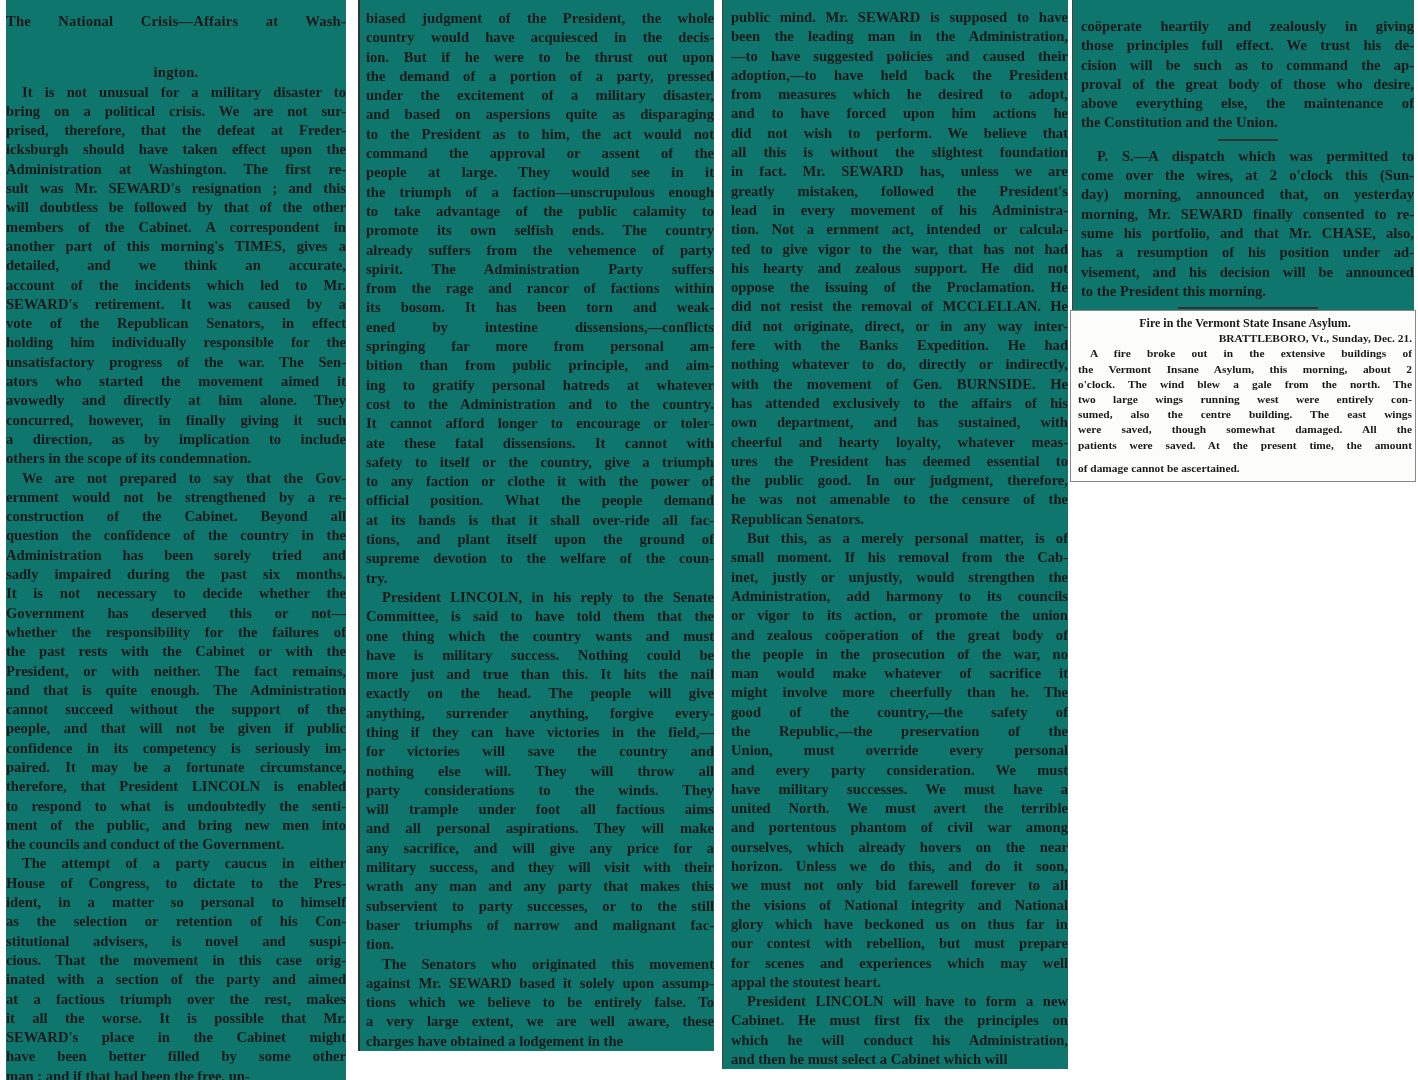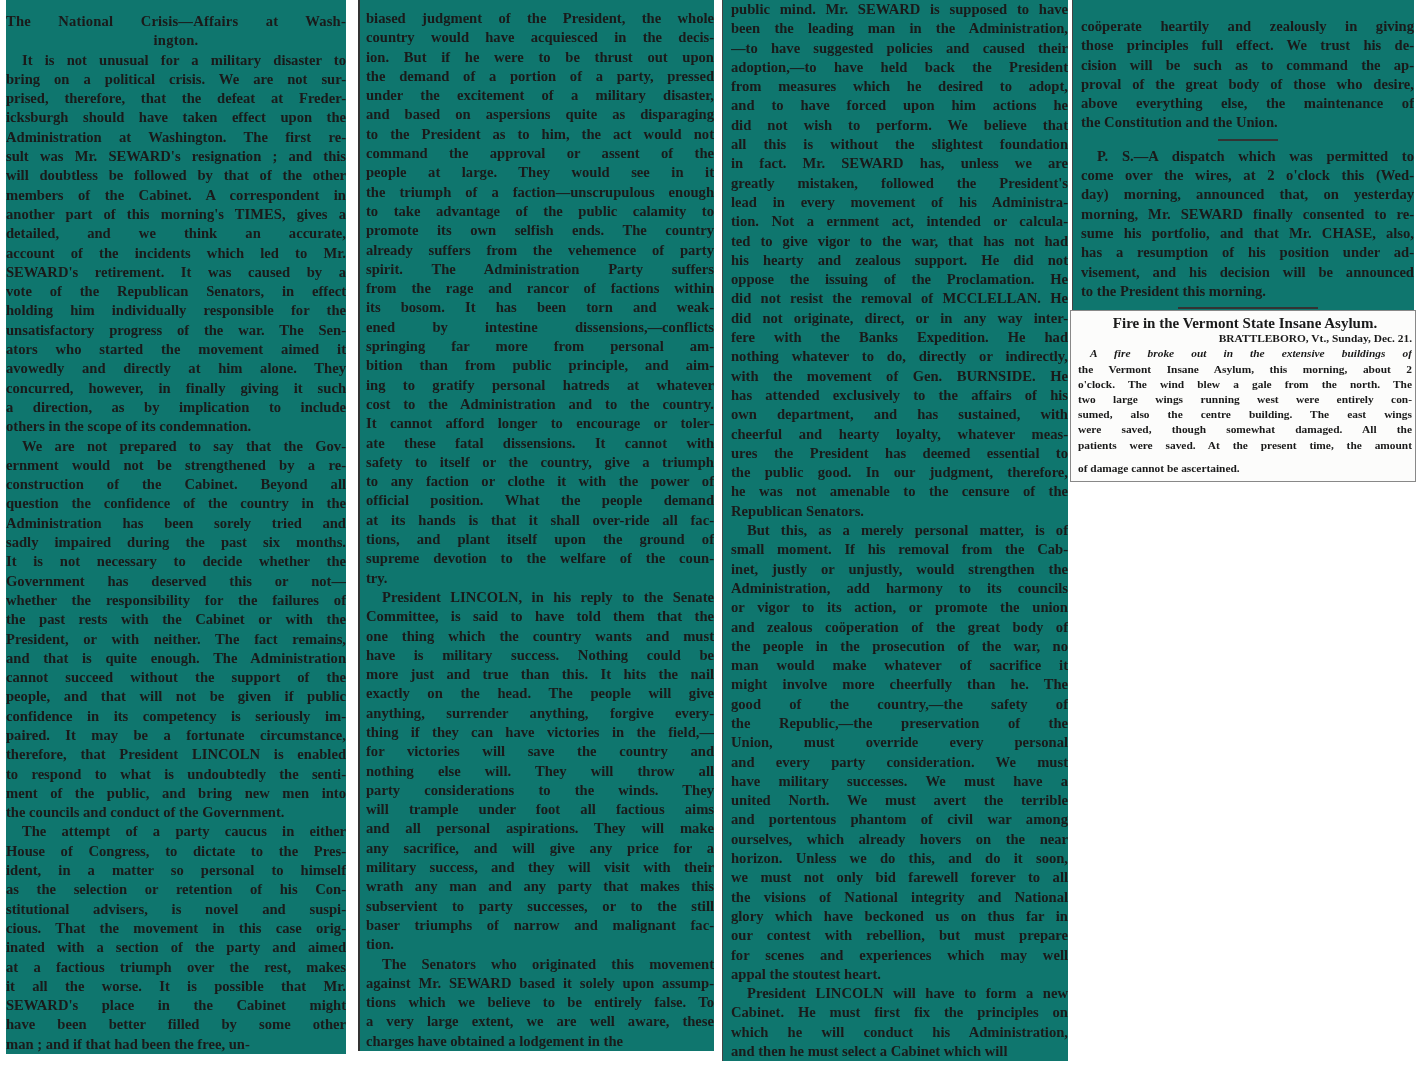--- a/index.html
+++ b/index.html
@@ -9,41 +9,41 @@
   }
   .col {
     position:absolute; top:0; box-sizing:border-box;
     font-family:"Liberation Serif", "DejaVu Serif", serif;
     font-weight:bold; font-size:14.6px; line-height:19.3px;
     text-align:justify; background:#0f766e;
   }
   .col .ln { display:block; white-space:nowrap; text-align-last:justify; height:19.3px; overflow:hidden; }
   .col .ln.last { text-align-last:left; }
   .col .ln.ind { padding-left:16px; }
-  .col .ln.center { text-align:right; text-align-last:center; }
+  .col .ln.center { text-align:right; text-align-last:center;margin-top:32px; }
   .c1 { left:6px; width:340px; padding-top:12px; }
   .c2 { left:358px; width:356px; padding-top:9px; border-left:2px solid #333; padding-left:6px; }
-  .c3 { left:722px; width:346px; padding-top:0; border-left:1px solid #444; padding-left:8px; }
+  .c3 { left:722px; width:346px; padding-top:8px; border-left:1px solid #444; padding-left:8px; }
   .c4 { left:1072px; width:342px; padding-top:17px; border-left:1px solid #444; padding-left:8px; }
   .headline { font-size:14.6px; font-weight:bold; letter-spacing:0.2px; }
   .rule { display:block; margin:6px auto; border-top:2px solid #333; }
   .rule.short { width:60px; }
   .rule.long { width:140px; }
   .box {
     position:absolute; left:1070px; top:310px; width:346px; height:172px;
     border:1px solid #888; box-sizing:border-box; background:#fcfcfb;
   }
   .fire {
     position:absolute; left:1078px; top:316px; width:334px;
     font-family:"Liberation Serif", "DejaVu Serif", serif; font-size:11.4px; line-height:15.2px; font-weight:bold;
   }
   .fire .ln { display:block; white-space:nowrap; text-align:justify; text-align-last:justify; overflow:hidden; }
   .fire .ln.last { text-align-last:left;margin-top:8px; }
-  .fire .ln.ind { padding-left:12px;font-style:italic; }
-  .fire .title { text-align:center; text-align-last:center; font-size:15px; }
+  .fire .ln.ind { padding-left:12px; }
+  .fire .title { text-align:center; text-align-last:center; font-size:12px; }
   .fire .dateline { text-align:center; text-align-last:right; }
 </style>
 </head>
 <body>
 
 <div class="col c1">
   <span class="ln headline">The National Crisis—Affairs at Wash-</span>
   <span class="ln center headline">ington.</span>
   <div id="col1-body">
       <span class="ln ind">It is not unusual for a military disaster to</span>
@@ -225,21 +225,21 @@
       <span class="ln">coöperate heartily and zealously in giving</span>
       <span class="ln">those principles full effect. We trust his de-</span>
       <span class="ln">cision will be such as to command the ap-</span>
       <span class="ln">proval of the great body of those who desire,</span>
       <span class="ln">above everything else, the maintenance of</span>
       <span class="ln last">the Constitution and the Union.</span>
     </div>
   <span class="rule short"></span>
   <div id="col4-ps">
       <span class="ln ind">P. S.—A dispatch which was permitted to</span>
-      <span class="ln">come over the wires, at 2 o'clock this (Wed-</span>
+      <span class="ln">come over the wires, at 2 o'clock this (Sun-</span>
       <span class="ln">day) morning, announced that, on yesterday</span>
       <span class="ln">morning, Mr. SEWARD finally consented to re-</span>
       <span class="ln">sume his portfolio, and that Mr. CHASE, also,</span>
       <span class="ln">has a resumption of his position under ad-</span>
       <span class="ln">visement, and his decision will be announced</span>
       <span class="ln last">to the President this morning.</span>
     </div>
   <span class="rule long"></span>
 </div>
 

